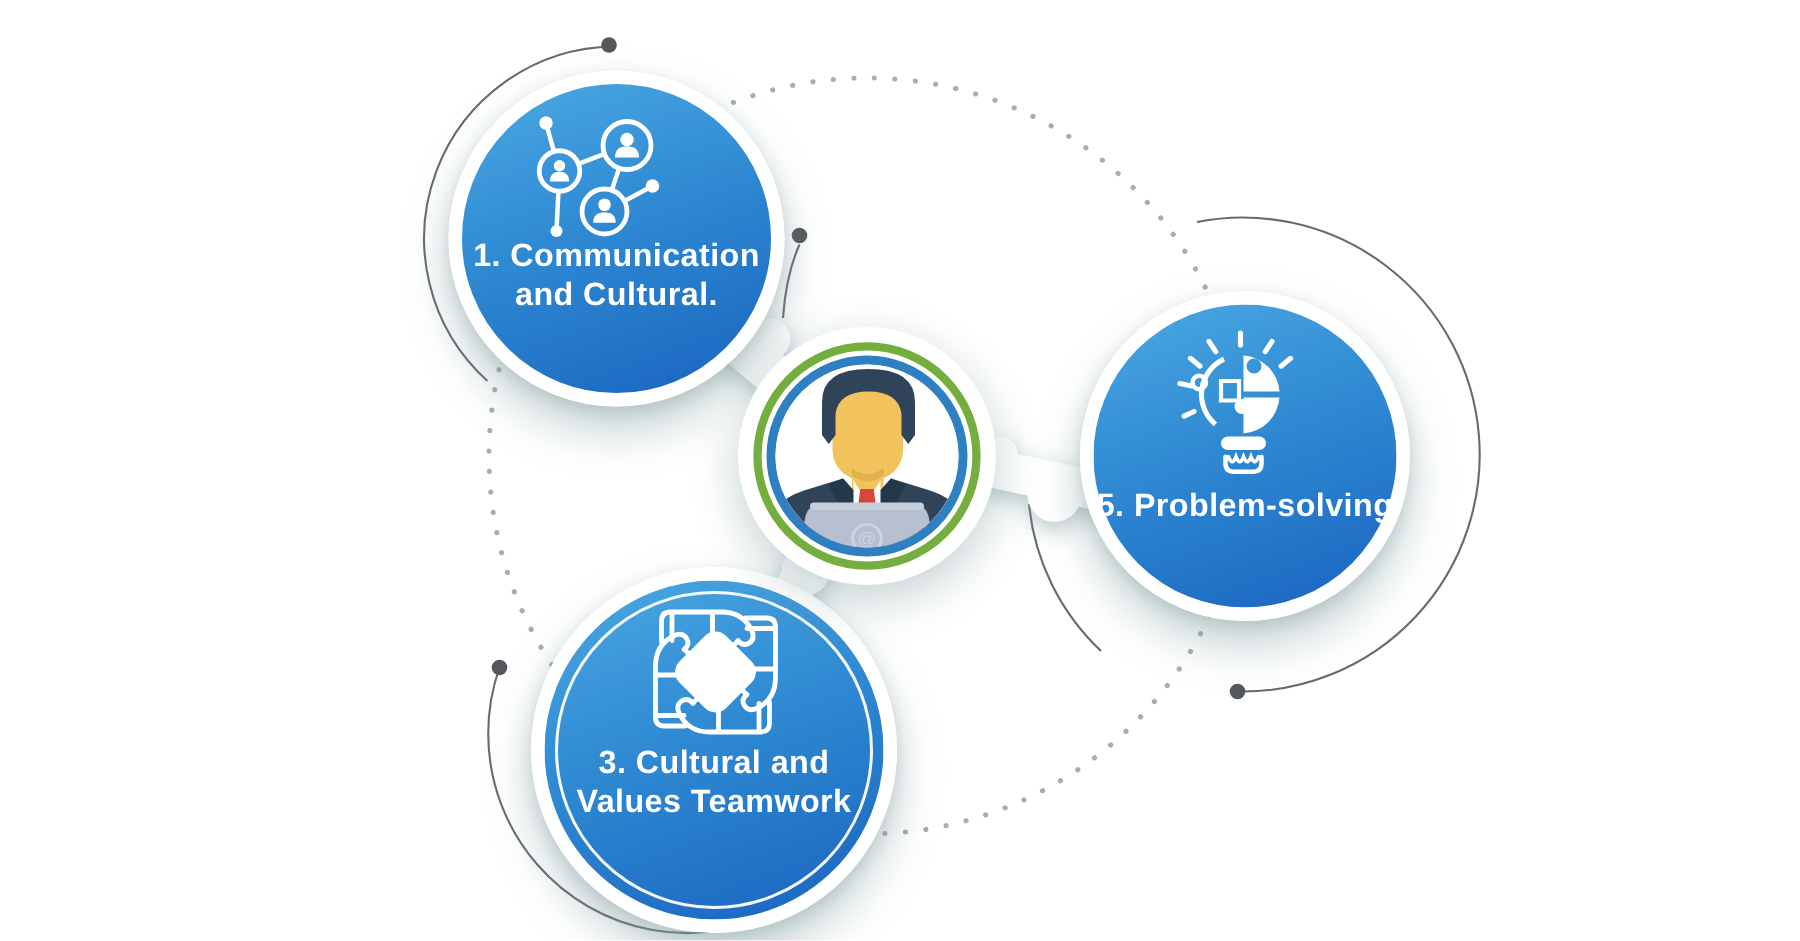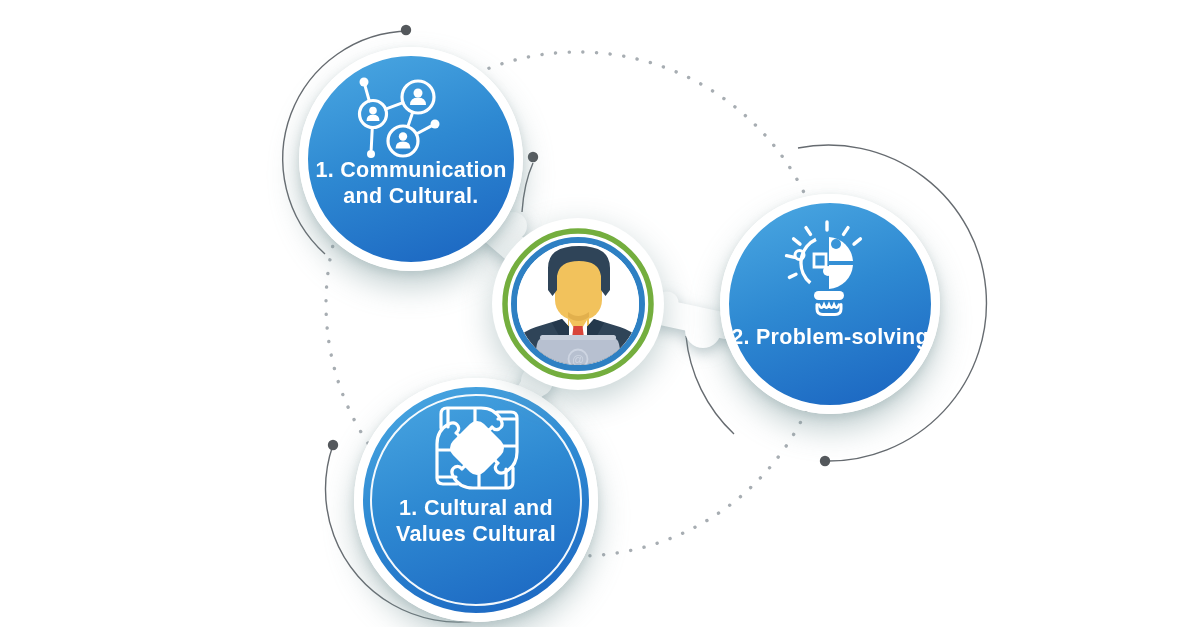--- a/index.html
+++ b/index.html
@@ -125,40 +125,40 @@
       <path d="M 69 47 A 26 26 0 0 1 45 71 L 45 47 Z" fill="#fff"></path>
       <circle cx="44" cy="53" r="5" fill="#fff"></circle>
 
       <path d="M 30 36 h 12 v 13 h -12 Z" fill="none" stroke="#fff" stroke-width="2.8"></path>
 
       <rect x="30" y="73" width="30" height="9" rx="4.5" fill="#fff"></rect>
       <path d="M 33 86.5 L 33 91 Q 33 96.5 39 96.5 L 51 96.5 Q 57 96.5 57 91 L 57 86.5" fill="none" stroke="#fff" stroke-width="3" stroke-linecap="round"></path>
       <path d="M 35 86.5 q 2.5 6.5 5 0 q 2.5 6.5 5 0 q 2.5 6.5 5 0 q 2.5 6.5 5 0" fill="none" stroke="#fff" stroke-width="2.4" stroke-linecap="round"></path>
     </svg>
     <div class="label">
-      <span>2. Problem-solving</span>
+      <span>5. Problem-solving</span>
     </div>
   </div>
 
   <div class="bubble c3">
     <svg class="icon" width="112" height="112" viewBox="0 0 112 112">
       <g stroke="#fff" stroke-width="3.2" fill="none" stroke-linecap="round" stroke-linejoin="round">
         <g id="hand">
           <path d="M 20 36 V 22 Q 20 16 26 16 H 60 Q 74 16 80 28 Q 83 34 78 37 Q 74 39 71 35 Q 68 40 63 38 Q 58 41 54 36 L 54 17"></path>
           <line x1="27" y1="17" x2="27" y2="35"></line>
         </g>
         <use href="#hand" transform="rotate(90 56 56)"></use>
         <use href="#hand" transform="rotate(180 56 56)"></use>
         <use href="#hand" transform="rotate(270 56 56)"></use>
       </g>
       <rect x="34" y="34" width="44" height="44" rx="10" fill="#fff" transform="rotate(45 56 56)"></rect>
     </svg>
     <div class="label">
-      <span>1. Cultural and</span>
-      <span>Values Cultural</span>
+      <span>3. Cultural and</span>
+      <span>Values Teamwork</span>
     </div>
   </div>
 
   <svg class="avatar" width="176" height="176" viewBox="0 0 176 176">
     <defs>
       <clipPath id="faceClip">
           <circle cx="88" cy="88" r="61"></circle>
         </clipPath>
     </defs>
     <circle cx="88" cy="88" r="86" fill="#ffffff"></circle>

